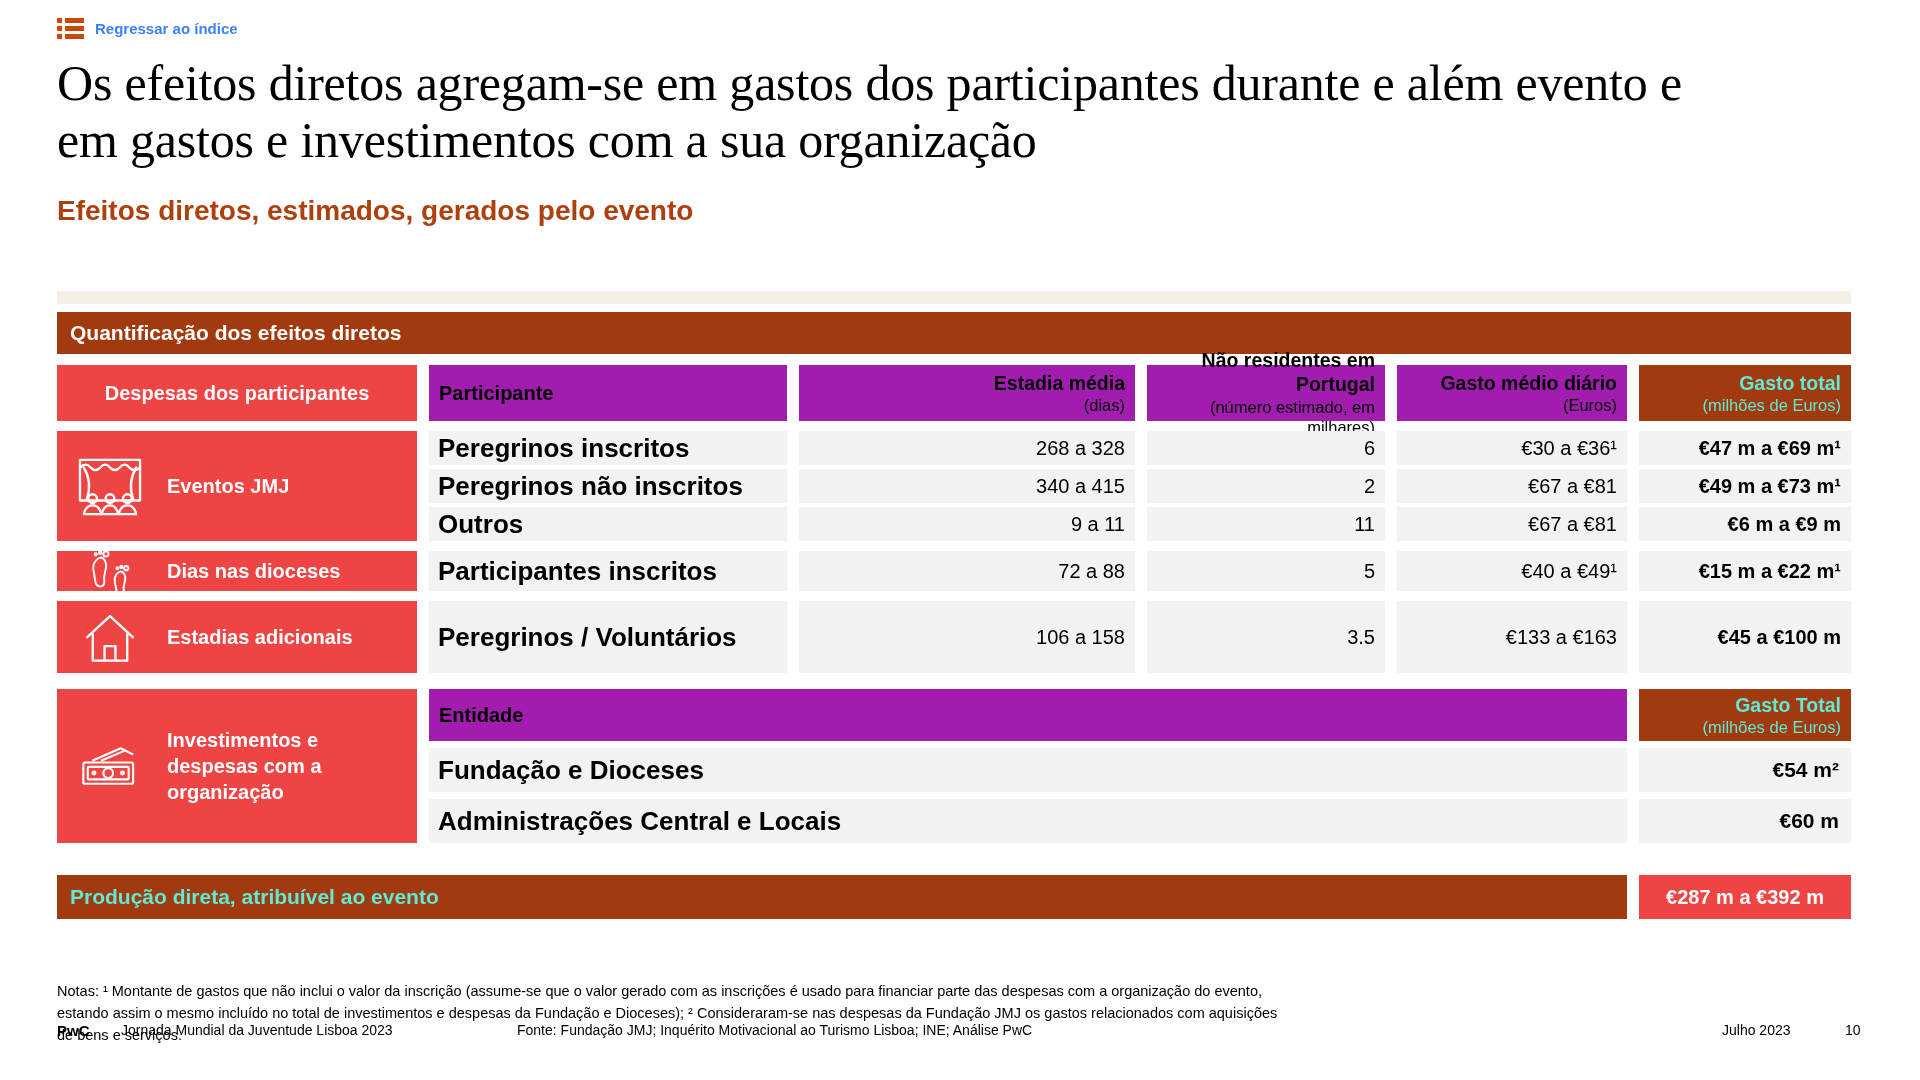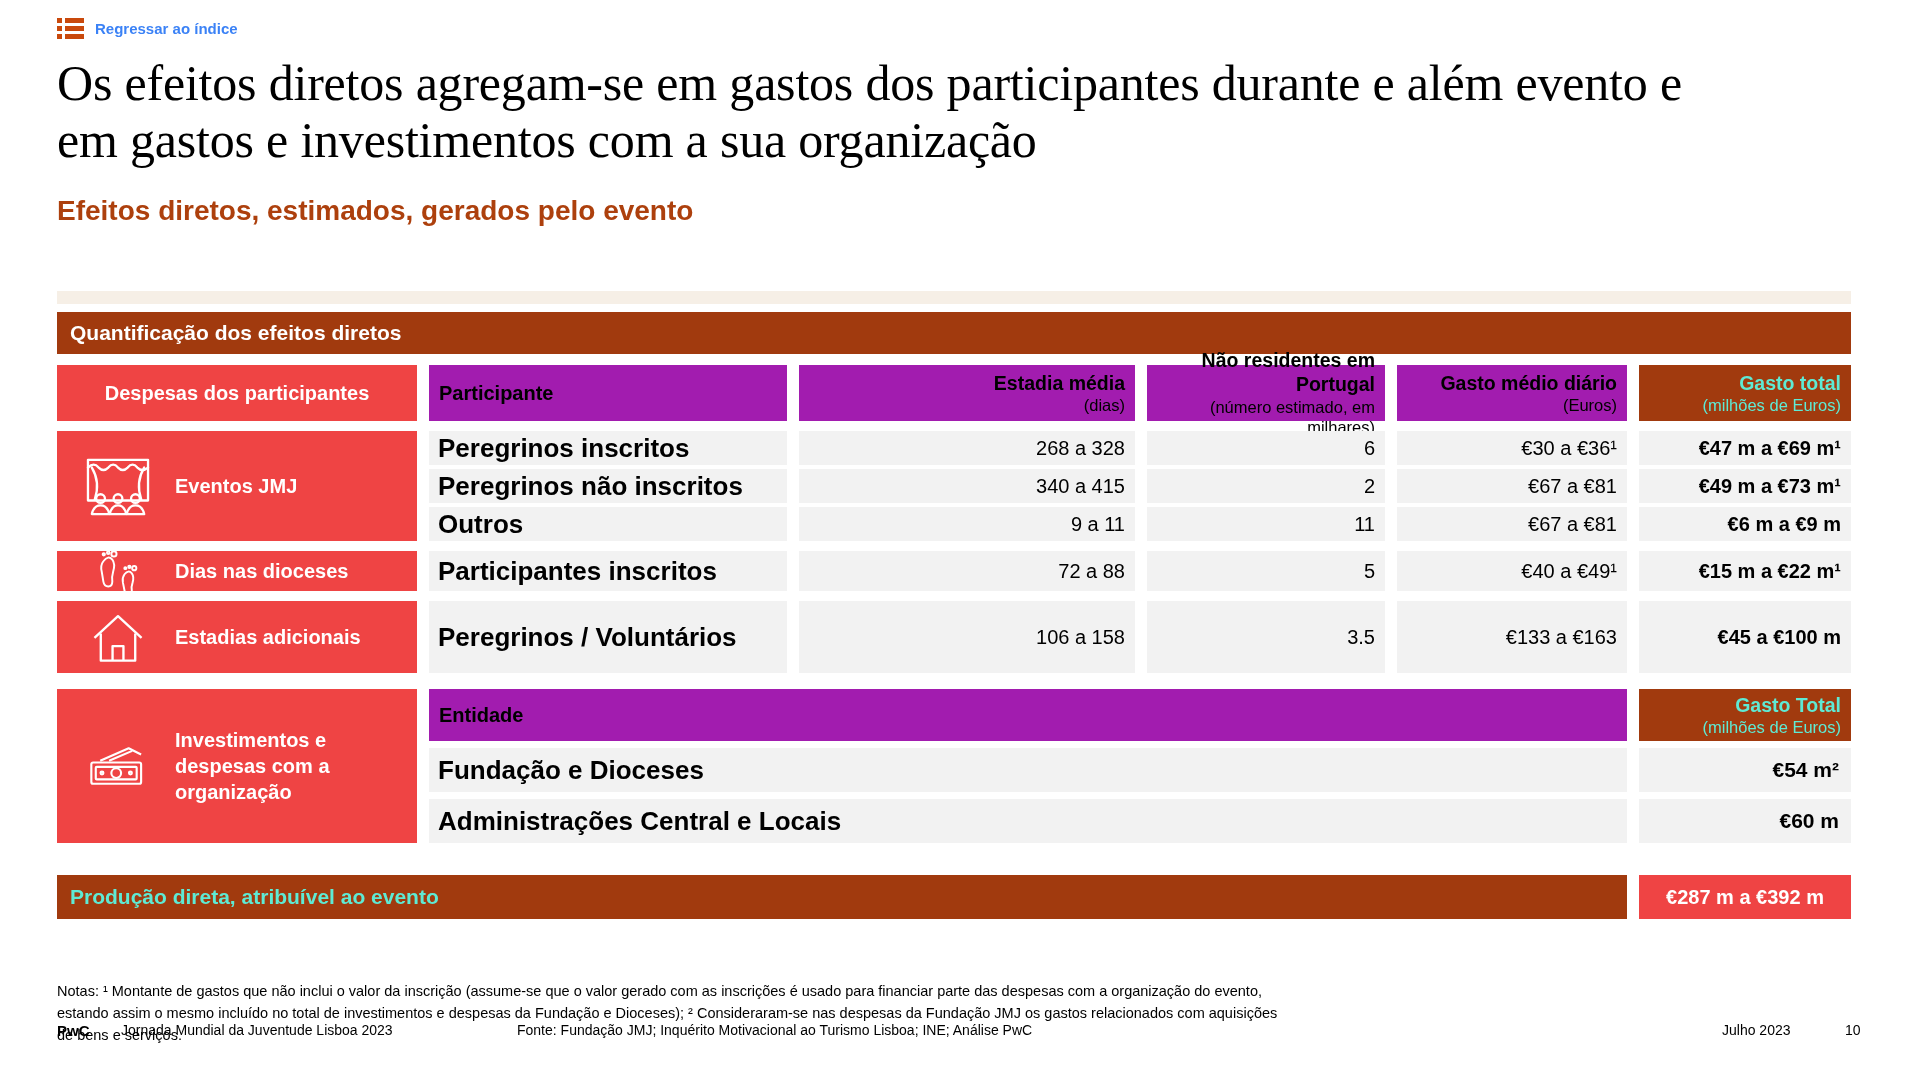--- a/index.html
+++ b/index.html
@@ -56,21 +56,21 @@
   .peach{background:#a21caf;}
   .rust{background:#a13a0e;color:#5eead4;}
   .rowbg{background:#f2f2f2;}
 
   .hc1{justify-content:center;font-weight:bold;font-size:20px;}
   .hc-left{padding-left:10px;font-weight:bold;font-size:20px;color:#000;}
   .hc-right{flex-direction:column;align-items:flex-end;justify-content:center;padding-right:10px;text-align:right;}
   .hc-right .main{font-weight:bold;font-size:19.5px;line-height:1.25;}
   .hc-right .sub{font-weight:normal;font-size:16.5px;line-height:1.25;}
 
-  .lbl-cell{padding-left:20px;gap:16px;}
+  .lbl-cell{padding-left:12px;gap:16px;}
   .icon-box{width:82px;display:flex;justify-content:center;flex-shrink:0;}
   .lbl-txt{font-weight:bold;font-size:20px;line-height:1.3;}
   .span3{grid-row:1 / span 3;}
 
   .p-cell{padding-left:9px;font-weight:bold;font-size:26px;}
   .n-cell{justify-content:flex-end;padding-right:10px;font-size:20px;}
   .t-cell{justify-content:flex-end;padding-right:10px;font-size:20px;font-weight:bold;}
 
   .entidade{padding-left:10px;font-weight:bold;font-size:20px;}
   .org-val{justify-content:flex-end;padding-right:12px;font-size:21px;font-weight:bold;}

